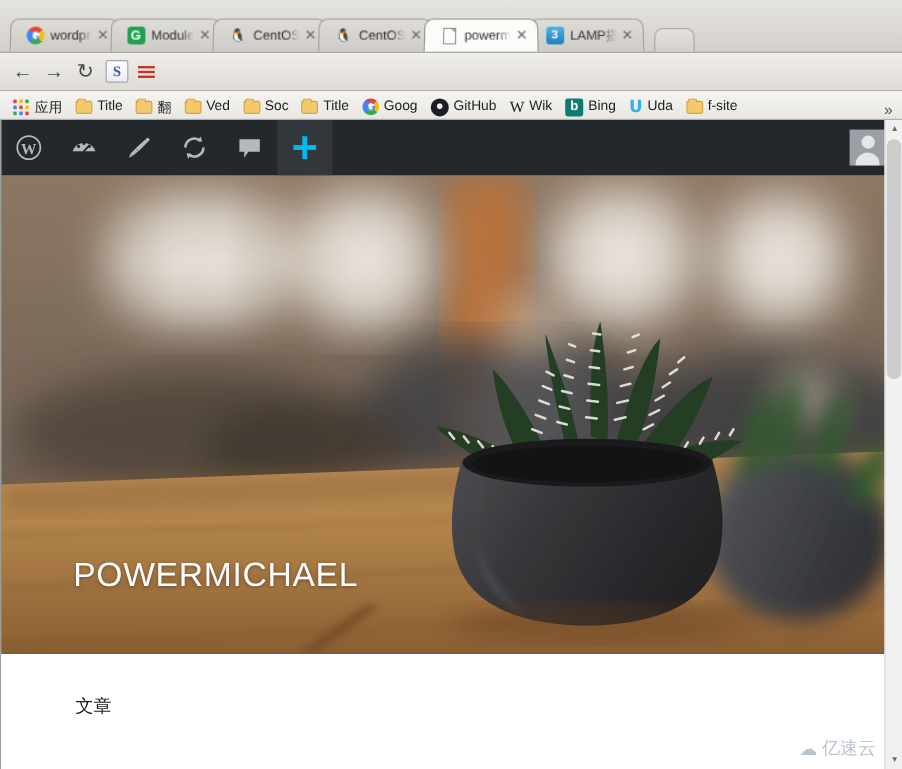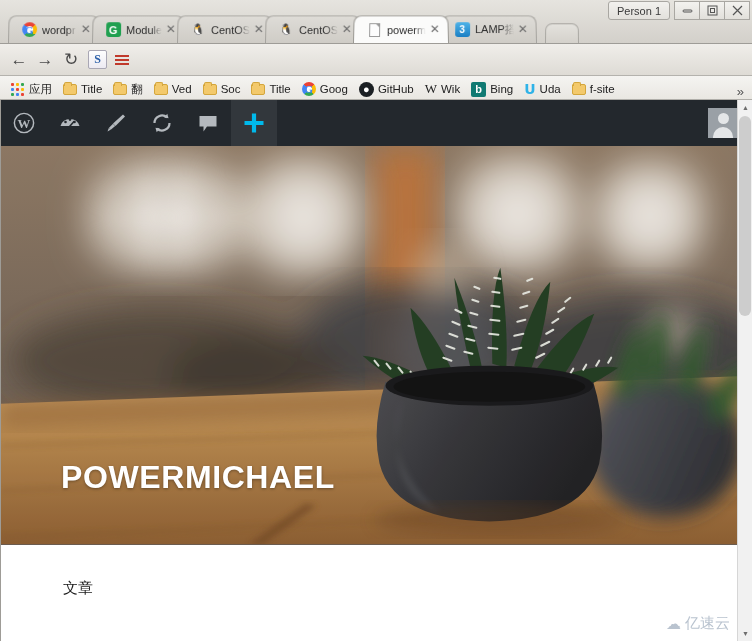--- a/index.html
+++ b/index.html
@@ -319,22 +319,22 @@
     height: 399px;
     overflow: hidden;
     background: #6b5b4e;
   }
   .hero-bg { position: absolute; inset: 0; }
 
   .hero-title-wrap {
     position: absolute; left: 60px; bottom: 50px; z-index: 4;
   }
   .site-title {
-    font-size: 32px;
-    font-weight: bold;
+    font-size: 28px;
+    font-weight: normal;
     letter-spacing: 0.6px;
     color: #ffffff;
     text-shadow: 0 1px 3px rgba(0,0,0,0.35);
     line-height: 1.1;
     text-align: right;
   }
   .site-desc {
     margin-top: 5px;
     font-size: 12.5px;
     color: #f2f0ee;
@@ -386,41 +386,20 @@
   }
   .wm-cloud { font-size: 15px; }
 </style>
 </head>
 <body>
 
 <div id="app">
 
   <div class="tabstrip">
 
-    <div class="win-right">
-      <div class="person-btn">
-        <span>Person 1</span>
-      </div>
-      <div class="winbtn">
-        <svg width="11" height="9" viewBox="0 0 11 9" aria-hidden="true">
-            <rect x="1" y="4" width="9" height="2" rx="1" fill="none" stroke="#555" stroke-width="1"></rect>
-          </svg>
-      </div>
-      <div class="winbtn">
-        <svg width="11" height="11" viewBox="0 0 11 11" aria-hidden="true">
-            <rect x="1" y="1" width="9" height="9" fill="none" stroke="#555" stroke-width="1"></rect>
-            <rect x="3.5" y="3.5" width="4" height="4" fill="none" stroke="#555" stroke-width="1"></rect>
-          </svg>
-      </div>
-      <div class="winbtn">
-        <svg width="11" height="11" viewBox="0 0 11 11" aria-hidden="true">
-            <path d="M1 1 L10 10 M10 1 L1 10" stroke="#555" stroke-width="1.2" fill="none"></path>
-          </svg>
-      </div>
-    </div>
 
     <div class="tabs">
 
       <div class="tab">
         <span class="favicon">
             <span class="fi-google"></span>
           </span>
         <span class="tab-title">wordpr</span>
         <span class="tab-close">✕</span>
       </div>

